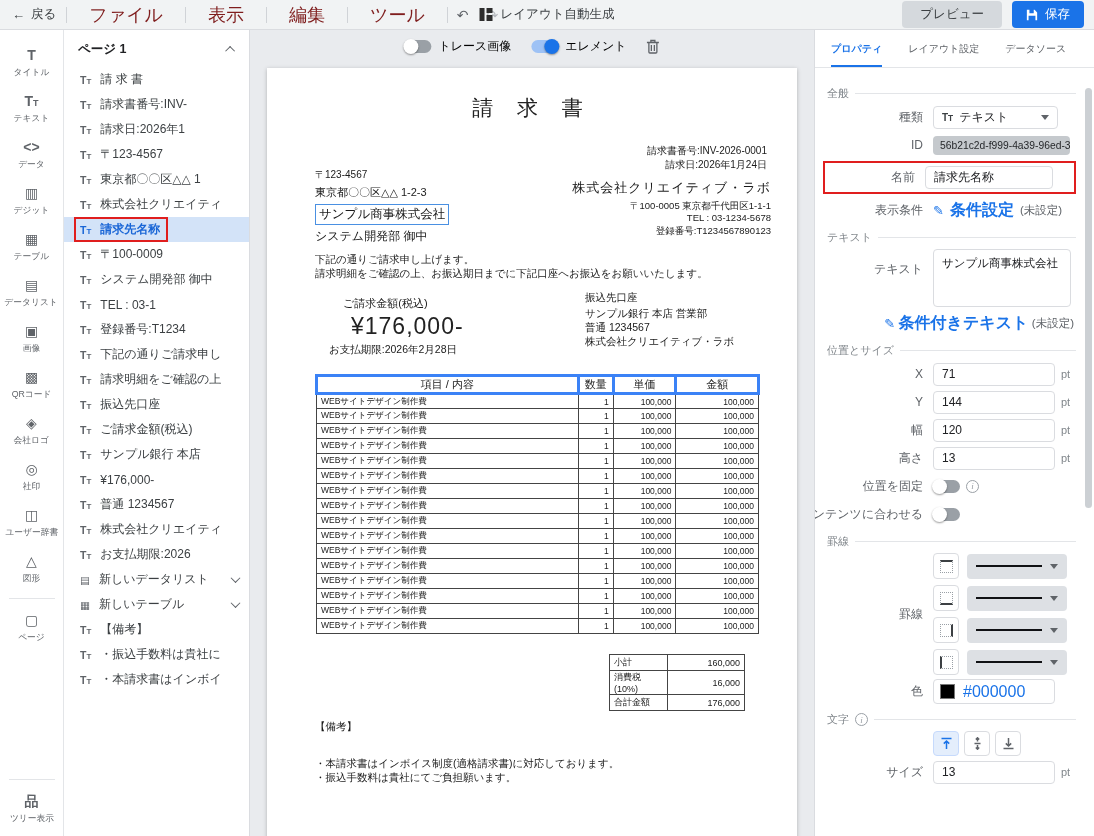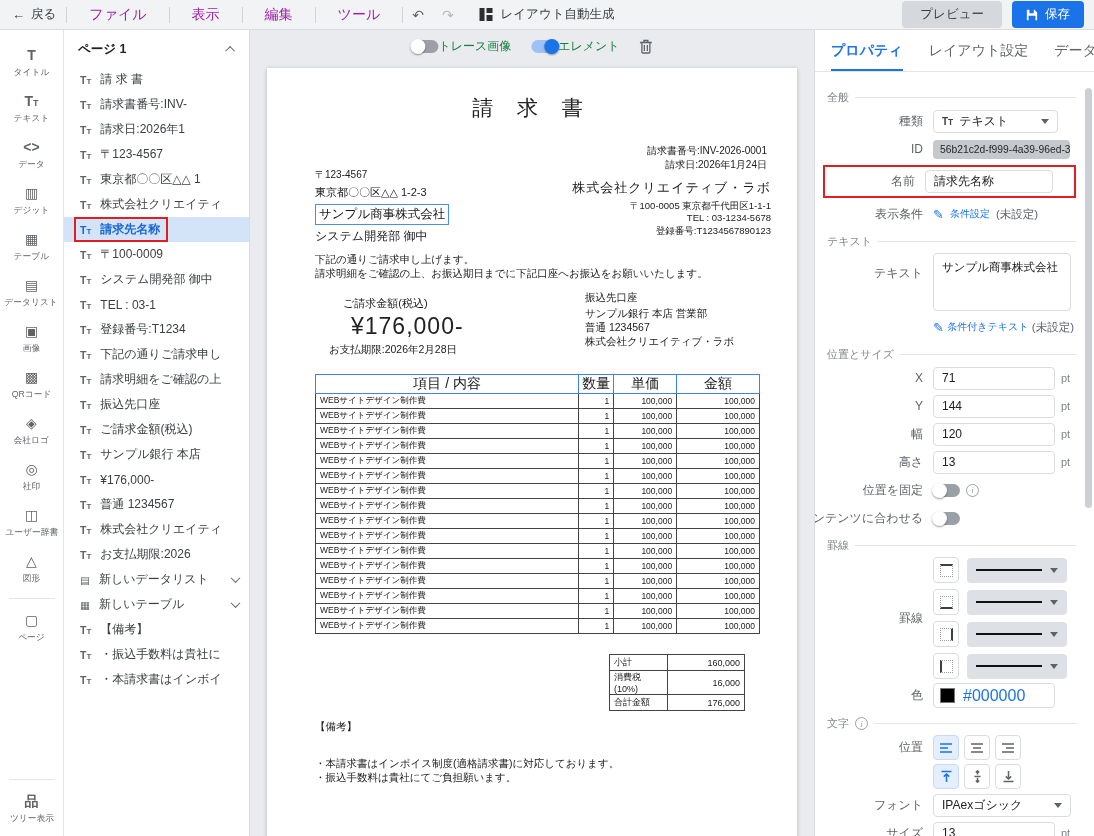--- a/index.html
+++ b/index.html
@@ -6,21 +6,21 @@
   html,body { width:1094px; height:836px; overflow:hidden; }
   body { font-family:"Liberation Sans","DejaVu Sans",sans-serif; background:#fff; color:#3c4043; font-size:12px; }
 
   
   .topbar { height:30px; background:#f1f3f4; border-bottom:1px solid #dadce0; display:flex; align-items:center; padding:0 10px; position:relative; }
   .tb-left { display:flex; align-items:center; height:100%; }
   .tb-back { display:flex; align-items:center; gap:6px; font-size:12.5px; color:#3c4043; padding:0 10px 0 2px; cursor:pointer; }
   .back-arrow { font-size:13px; }
   .tb-sep { width:1px; height:16px; background:#d0d3d7; }
   .tb-menus { display:flex; align-items:center; height:100%; }
-  .tb-menu { font-size:14px; color:#a21caf; padding:0 22px; cursor:pointer; }
+  .tb-menu { font-size:18px; color:#7f1d1d; padding:0 22px; cursor:pointer; }
   .tb-undo,.tb-redo { font-size:14px; padding:0 9px; cursor:pointer; }
   .tb-undo { color:#5f6368; }
   .tb-redo { color:#b4b8bd; }
   .tb-center { position:absolute; left:50%; transform:translateX(-50%); display:flex; align-items:center; gap:8px; font-size:12.5px; color:#3c4043; cursor:pointer; }
   .lg-icon { width:13px; height:13px; position:relative; display:inline-block; }
   .lg-icon i { position:absolute; background:#2d2d2d; }
   .lg-icon .a { left:0; top:0; width:5px; height:13px; }
   .lg-icon .b { left:7px; top:0; width:6px; height:5px; }
   .lg-icon .c { left:7px; top:7px; width:6px; height:6px; }
   .tb-right { margin-left:auto; display:flex; gap:10px; }
@@ -53,21 +53,21 @@
   .tree-item.selected .ticon { color:#1a66d6; }
   .tree-item.selected .inrow { border-color:#e01e1e; font-weight:bold; }
   .tree-item .chev { margin-left:auto; }
   .chev { width:7px; height:7px; border-right:1.6px solid #5f6368; border-bottom:1.6px solid #5f6368; display:inline-block; }
   .chev.down { transform:rotate(45deg) translate(-1px,-1px); }
   .chev.up { transform:rotate(-135deg) translateY(-2px); }
 
   
   .canvas { flex:1; background:#e9ebee; position:relative; overflow:hidden; }
   .canvas-toolbar { position:absolute; top:8px; left:50%; transform:translateX(-50%); display:flex; align-items:center; gap:20px; z-index:2; }
-  .ctoggle { display:flex; align-items:center; font-size:12px; color:#15803d; cursor:pointer; }
+  .ctoggle { display:flex; align-items:center; gap:7px; font-size:12px; color:#000000; cursor:pointer; }
   .toggle { width:27px; height:13px; border-radius:7px; background:#9aa0a6; position:relative; flex:0 0 auto; cursor:pointer; }
   .toggle::after { content:""; position:absolute; left:-1px; top:-1px; width:15px; height:15px; border-radius:50%; background:#fff; box-shadow:0 1px 2px rgba(0,0,0,.4); }
   .toggle.on { background:#9ec2f5; }
   .toggle.on::after { left:auto; right:-1px; background:#1a73e8; }
   .trash { cursor:pointer; display:flex; }
 
   .page { position:absolute; top:38px; left:50%; transform:translateX(-50%); width:530px; height:780px; background:#fff; box-shadow:0 1px 4px rgba(0,0,0,.25); color:#1a1a1a; }
   .page > div, .page > table { position:absolute; }
   .inv-title { top:26px; left:0; right:0; text-align:center; font-size:21px; letter-spacing:9px; color:#222; }
   .inv-meta { top:76px; right:30px; text-align:right; font-size:10px; line-height:13.5px; }
@@ -78,55 +78,55 @@
   .inv-issuer { top:114px; right:26px; text-align:right; font-size:9.5px; line-height:12.5px; }
   .inv-issuer .iname { font-size:13px; letter-spacing:1px; margin-bottom:5px; }
   .inv-greeting { top:184px; left:48px; font-size:10.5px; line-height:14px; }
   .inv-amount { top:228px; left:62px; }
   .inv-amount .al { font-size:11px; margin-left:14px; }
   .inv-amount .av { font-size:23px; letter-spacing:1px; margin:2px 0 0 22px; color:#222; }
   .inv-amount .ad { font-size:10.5px; margin-top:3px; }
   .inv-bank { top:222px; left:318px; font-size:10.5px; line-height:14px; }
   .inv-bank .bt { margin-bottom:2px; }
   .inv-table { top:306px; left:48px; width:445px; border-collapse:collapse; }
-  .inv-table th { border:1px solid #3b82f6; font-weight:normal; font-size:14px; height:15px; text-align:center; }
+  .inv-table th { border:3px solid #3b82f6; font-weight:normal; font-size:11px; height:15px; text-align:center; }
   .inv-table td { border:1px solid #444; font-size:8.5px; height:15px; padding:0 4px; }
   .inv-table .c0 { width:264px; }
   .inv-table .c1 { width:35px; }
   .inv-table .c2 { width:63px; }
   .inv-table .c3 { width:83px; }
   .inv-table td.num { text-align:right; }
   .inv-totals { top:586px; left:342px; width:136px; border-collapse:collapse; }
   .inv-totals td { border:1px solid #444; font-size:9px; height:16px; padding:0 4px; }
   .inv-totals .tl { width:58px;margin-top:16px; }
   .inv-totals .tv { text-align:right; }
   .inv-notes { top:652px; left:48px; font-size:10.5px; }
   .inv-notes .nlines { margin-top:22px; line-height:14px; }
 
   
   .props { width:280px; border-left:1px solid #dadce0; background:#fff; position:relative; overflow:hidden; }
   .props-tabs { display:flex; gap:26px; padding:12px 0 0 16px; border-bottom:1px solid #e3e5e8; }
-  .ptab { font-size:14px; color:#5f6368; padding-bottom:9px; cursor:pointer; white-space:nowrap; }
+  .ptab { font-size:10px; color:#5f6368; padding-bottom:9px; cursor:pointer; white-space:nowrap; }
   .ptab.active { color:#1a73e8; border-bottom:2px solid #1a73e8; font-weight:bold; }
   .props-body { padding:10px 18px 0 12px; }
   .sec-title { display:flex; align-items:center; gap:6px; font-size:11px; color:#80868b; margin:8px 0 4px 0; }
   .sec-title .line { flex:1; border-top:1px solid #e3e5e8; }
   .prow { display:flex; align-items:center; margin:4px 0; min-height:24px; }
   .plabel { width:106px; flex:0 0 106px; display:flex; justify-content:flex-end; padding-right:10px; font-size:12px; color:#5f6368; }
   .plabel span { white-space:nowrap; }
   .pctrl { display:flex; align-items:center; gap:6px; }
   .pinput { width:122px; height:23px; border:1px solid #dadce0; border-radius:4px; background:#fff; display:flex; align-items:center; padding:0 8px; font-size:12px; color:#202124; }
   .pselect { width:125px; height:23px; border:1px solid #dadce0; border-radius:4px; background:#fff; display:flex; align-items:center; padding:0 8px; font-size:12px; color:#202124; gap:6px; }
   .pselect .grow { flex:1; white-space:nowrap; overflow:hidden; }
   .caret { width:0; height:0; border-left:4px solid transparent; border-right:4px solid transparent; border-top:5px solid #5f6368; flex:0 0 auto; }
   .unit { font-size:11px; color:#80868b; }
   .idbadge { width:137px; background:#c5c9cd; border-radius:4px; padding:4px 7px; font-size:10.3px; color:#26282b; white-space:nowrap; overflow:hidden; }
   .name-red { border:2px solid #e01e1e; padding:3px 4px 3px 0; margin:4px 0 4px -4px; display:flex; align-items:center; }
   .name-red .plabel { width:100px; flex-basis:100px; }
-  .link-blue { color:#1a73e8; font-size:10px; font-weight:normal; cursor:pointer; white-space:nowrap; }
+  .link-blue { color:#1a73e8; font-size:16px; font-weight:bold; cursor:pointer; white-space:nowrap; }
   .pencil { color:#1a73e8; font-size:13px; }
   .unset { font-size:11.5px; color:#5f6368; white-space:nowrap; }
   .textarea { width:138px; height:58px; border:1px solid #dadce0; border-radius:4px; padding:6px 8px; font-size:11.5px; color:#202124; }
   .info { width:13px; height:13px; border:1px solid #9aa0a6; border-radius:50%; color:#9aa0a6; font-size:9px; display:inline-flex; align-items:center; justify-content:center; font-style:italic; font-family:"Liberation Serif",serif; }
   .bstack { display:flex; flex-direction:column; gap:6px; }
   .brow { display:flex; align-items:center; gap:8px; }
   .side-btn { width:26px; height:26px; border:1px solid #dadce0; border-radius:4px; background:#fff; display:flex; align-items:center; justify-content:center; cursor:pointer; }
   .side-box { width:13px; height:13px; border:1px dotted #9aa0a6; }
   .side-box.top { border-top:2px solid #3c4043; }
   .side-box.bottom { border-bottom:2px solid #3c4043; }
@@ -774,42 +774,20 @@
         </div>
       </div>
 
       <div class="sec-title">
           <span>文字</span>
           <span class="info">i</span>
           <span class="line"></span>
         </div>
       <div class="prow">
         <div class="plabel">
-            <span>位置</span>
-          </div>
-        <div class="alignrow">
-          <span class="abtn active">
-              <svg width="14" height="12" viewBox="0 0 14 12">
-                <path stroke="#1a73e8" stroke-width="1.6" d="M1 2h12 M1 6h8 M1 10h12"></path>
-              </svg>
-            </span>
-          <span class="abtn">
-              <svg width="14" height="12" viewBox="0 0 14 12">
-                <path stroke="#5f6368" stroke-width="1.6" d="M1 2h12 M3 6h8 M1 10h12"></path>
-              </svg>
-            </span>
-          <span class="abtn">
-              <svg width="14" height="12" viewBox="0 0 14 12">
-                <path stroke="#5f6368" stroke-width="1.6" d="M1 2h12 M5 6h8 M1 10h12"></path>
-              </svg>
-            </span>
-        </div>
-      </div>
-      <div class="prow">
-        <div class="plabel">
             <span></span>
           </div>
         <div class="alignrow">
           <span class="abtn active">
               <svg width="13" height="13" viewBox="0 0 13 13">
                 <path stroke="#1a73e8" stroke-width="1.5" fill="none" d="M1.5 1.5h10 M6.5 4v8 M3.8 6.6L6.5 4l2.7 2.6"></path>
               </svg>
             </span>
           <span class="abtn">
               <svg width="13" height="13" viewBox="0 0 13 13">
@@ -818,29 +796,20 @@
             </span>
           <span class="abtn">
               <svg width="13" height="13" viewBox="0 0 13 13">
                 <path stroke="#5f6368" stroke-width="1.5" fill="none" d="M1.5 11.5h10 M6.5 1v8 M3.8 6.4L6.5 9l2.7-2.6"></path>
               </svg>
             </span>
         </div>
       </div>
       <div class="prow">
         <div class="plabel">
-            <span>フォント</span>
-          </div>
-        <div class="pselect" style="width:138px;">
-          <span class="grow">IPAexゴシック</span>
-          <span class="caret"></span>
-        </div>
-      </div>
-      <div class="prow">
-        <div class="plabel">
             <span>サイズ</span>
           </div>
         <div class="pctrl">
             <div class="pinput">13</div>
             <span class="unit">pt</span>
           </div>
       </div>
 
     </div>
     <div class="props-scrollbar"></div>

